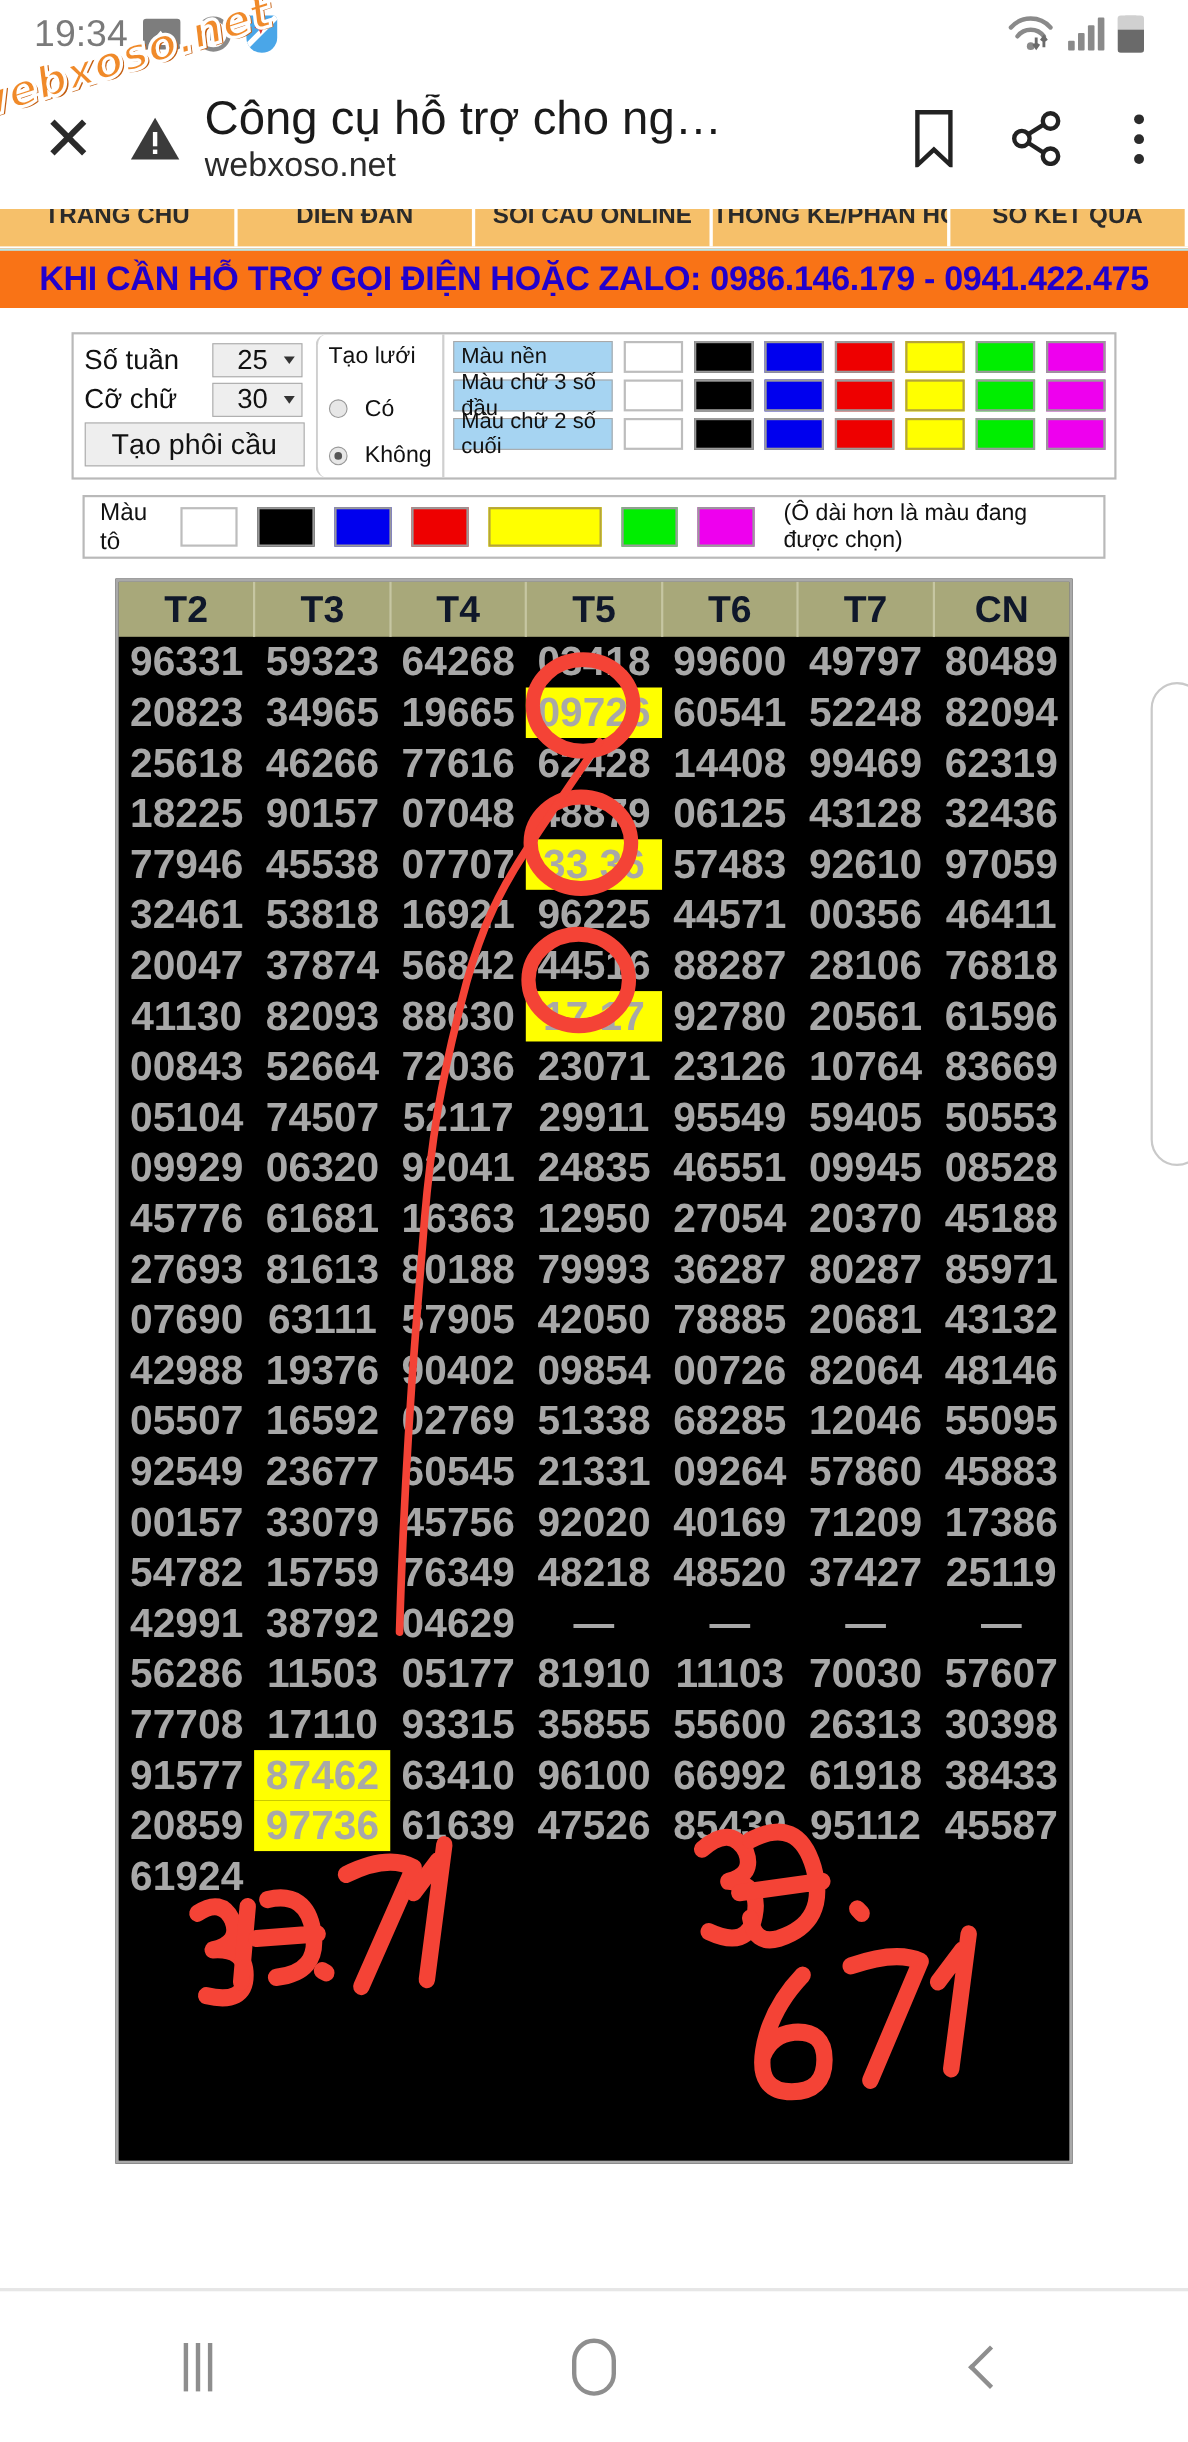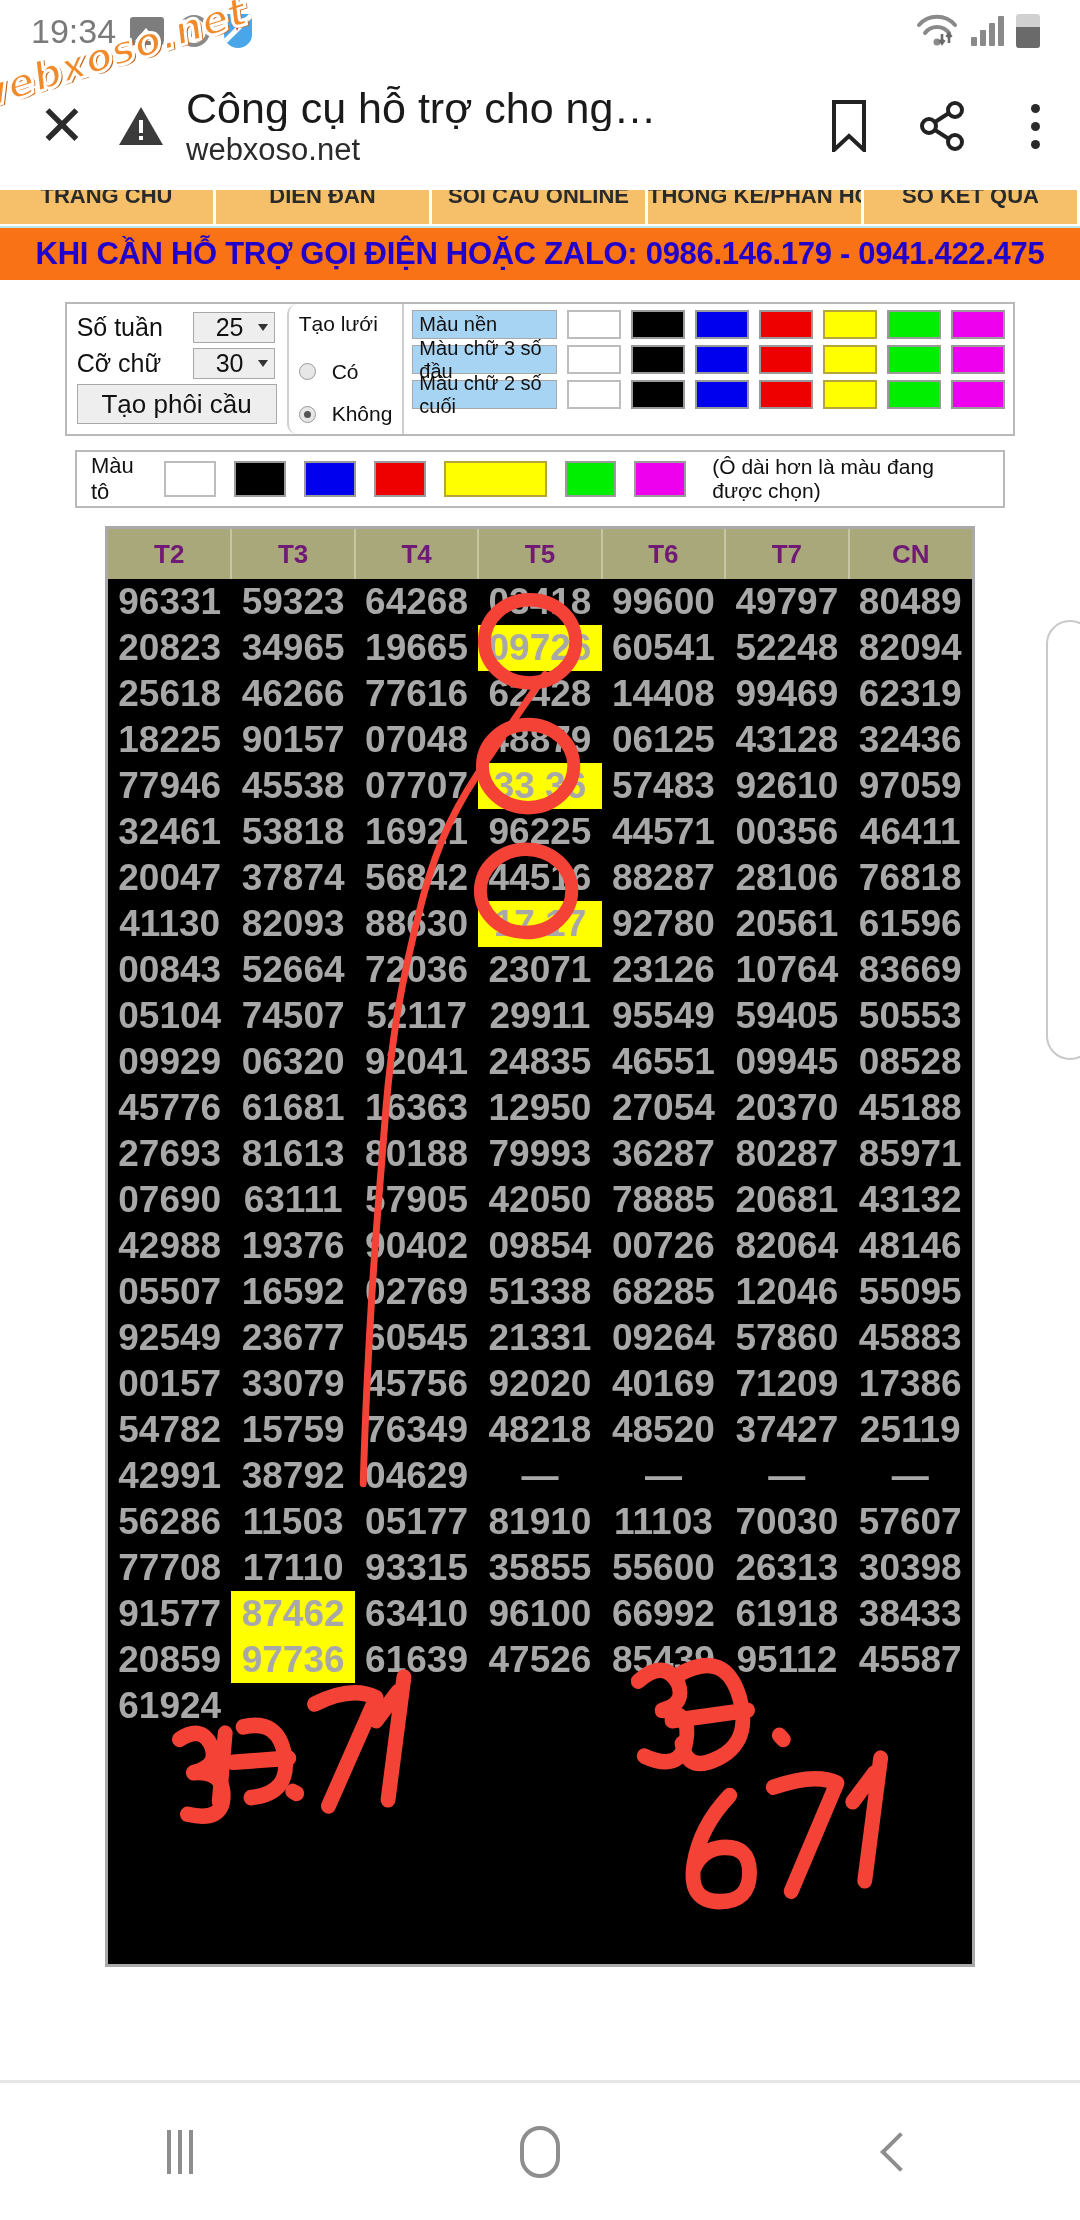--- a/index.html
+++ b/index.html
@@ -184,21 +184,21 @@
     text-align:center; font-size:24px; color:#111; margin-top:16px;
   }
 
   
   .table-wrap {
     position:relative; width:870px; margin:18px auto 0 auto;
     border:3px solid #a9a9a9; background:#000000;
   }
   table.grid { width:100%; border-collapse:collapse; table-layout:fixed; }
   table.grid th {
-    background:#a8a87a; color:#701a75; font-size:26px; font-weight:bold;
+    background:#a8a87a; color:#0f172a; font-size:34px; font-weight:bold;
     height:50px; border-right:2px solid #c6c6a2; text-align:center;
   }
   table.grid th:last-child { border-right:none; }
   table.grid td {
     background:#000000; color:#a8a8a8; font-size:37px; font-weight:bold;
     height:46px; text-align:center; letter-spacing:0px; padding:0;
     font-family:"Liberation Sans", sans-serif;
   }
   table.grid td.hl { background:#ffff00; }
 

